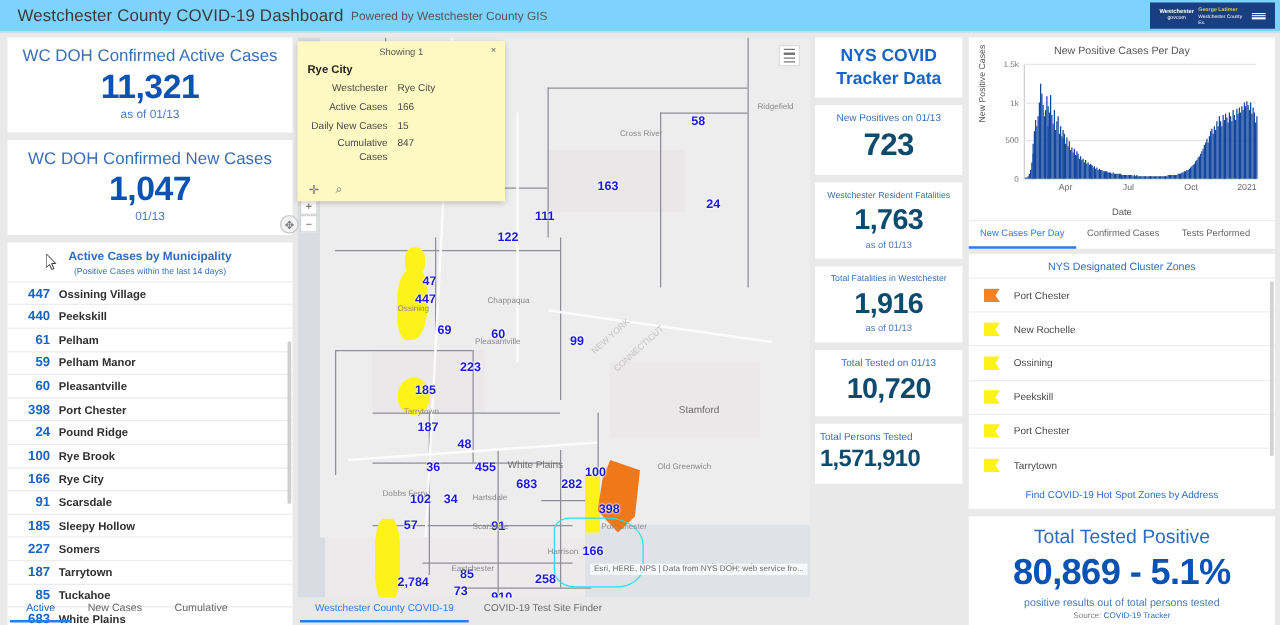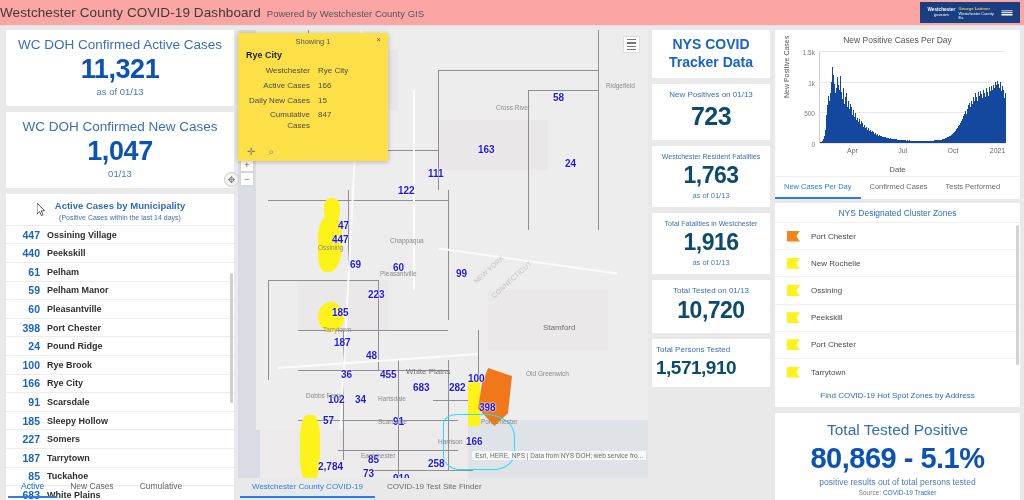--- a/index.html
+++ b/index.html
@@ -7,21 +7,21 @@
     width: 1024px; height: 500px;
     font-family: "Liberation Sans", sans-serif;
     background: #e8e8e8;
     overflow: hidden;
   }
   .app { position: relative; width: 1024px; height: 500px; background: #e9e9e9; }
 
   
   .header {
     position: absolute; left: 0; top: 0; width: 1024px; height: 26px;
-    background: #fca5a5; display: flex; align-items: center; 
+    background: #7dd3fc; display: flex; align-items: center; padding-left: 14px;
     border-bottom: 1px solid #e0e0e0;
   }
   .header-title { font-size: 13.5px; color: #3b3b3b; letter-spacing: .1px; }
   .header-sub { font-size: 9.5px; color: #555; margin-left: 6px; padding-top: 2px; }
   .logo {
     position: absolute; right: 4px; top: 2px; width: 100px; height: 21px;
     background: #1a3e82; display: flex; align-items: center; justify-content: center;
     overflow: hidden;
   }
   .logo-inner { display: flex; align-items: center; gap: 4px; transform: scale(.85); }
@@ -89,22 +89,22 @@
   .zoomctl { position: absolute; left: 2px; top: 128px; width: 14px; }
   .zoomctl div { width: 14px; height: 14px; background: #fff; border: 1px solid #d6d6d6; font-size: 9px; color: #666; text-align: center; line-height: 12px; }
   .drag-handle {
     position: absolute; left: 224px; top: 172px; width: 15px; height: 15px; border-radius: 50%;
     background: #f3f3f3; border: 1px solid #c9c9c9; font-size: 9px; color: #777;
     display: flex; align-items: center; justify-content: center; z-index: 30;
   }
 
   
   .popup {
-    position: absolute; left: 238px; top: 33px; width: 150px; height: 128px;
-    background: #fde047; box-shadow: 0 1px 5px rgba(0,0,0,.25); z-index: 25;
+    position: absolute; left: 238px; top: 33px; width: 166px; height: 128px;
+    background: #fef9c3; box-shadow: 0 1px 5px rgba(0,0,0,.25); z-index: 25;
   }
   .popup-bar { height: 17px; display: flex; align-items: center; justify-content: center; position: relative; }
   .popup-bar span { font-size: 7.5px; color: #555; }
   .popup-x { position: absolute; right: 7px; top: 3px; font-size: 10px; color: #888; line-height: 1; }
   .popup-title { font-size: 9px; color: #222; font-weight: bold; padding: 0 0 4px 8px; }
   .popup-body { padding: 2px 8px 0; }
   .prow { display: flex; font-size: 8px; color: #4a4a4a; margin-bottom: 4px; line-height: 1.35; }
   .prow .k { width: 72px; text-align: right; padding-right: 8px; }
   .prow .v { flex: 1; }
   .popup-foot { position: absolute; left: 0; bottom: 3px; display: flex; gap: 13px; padding-left: 9px; }

